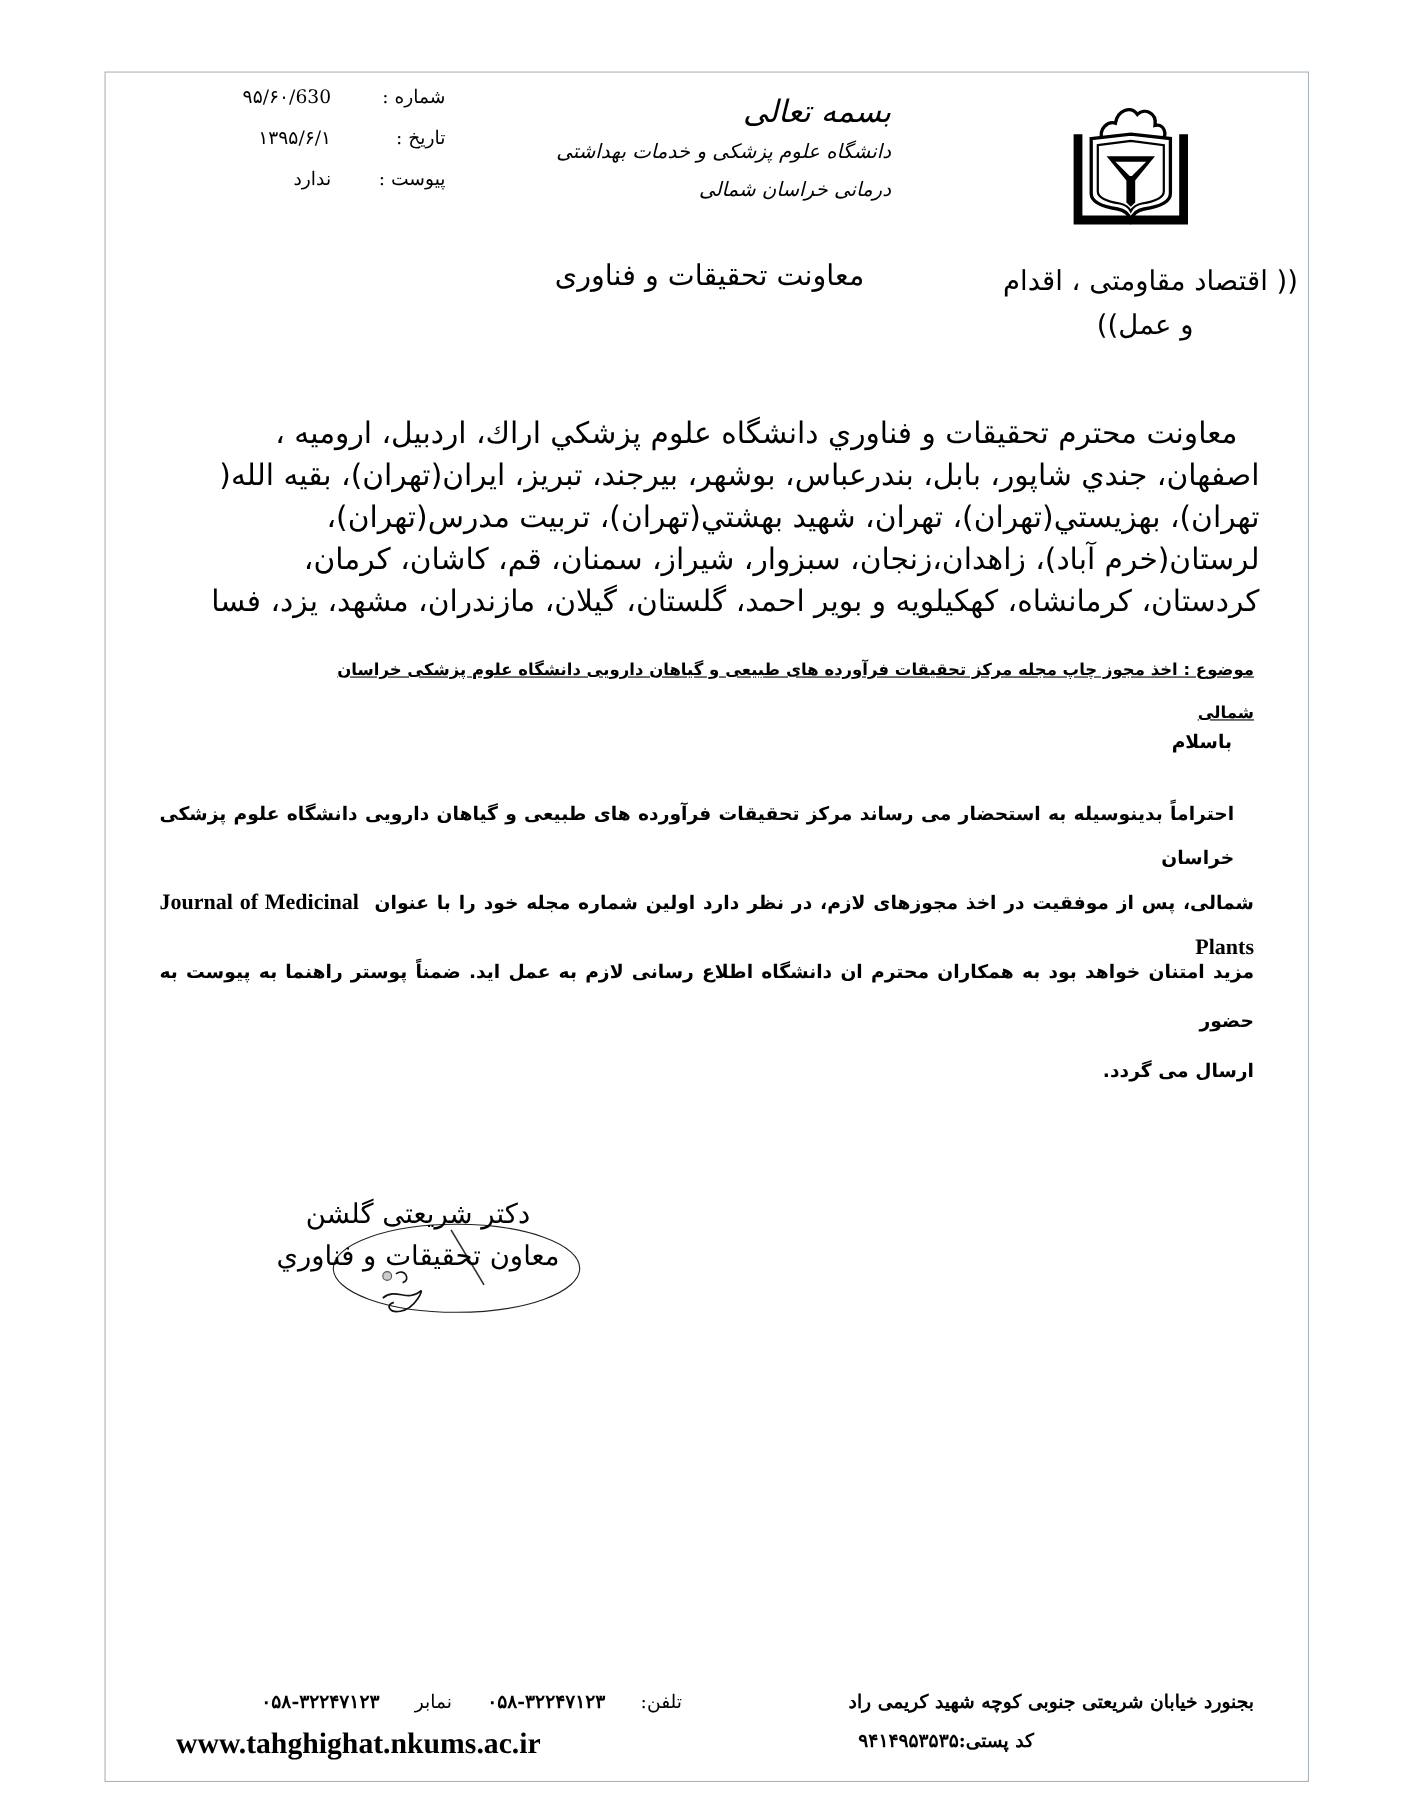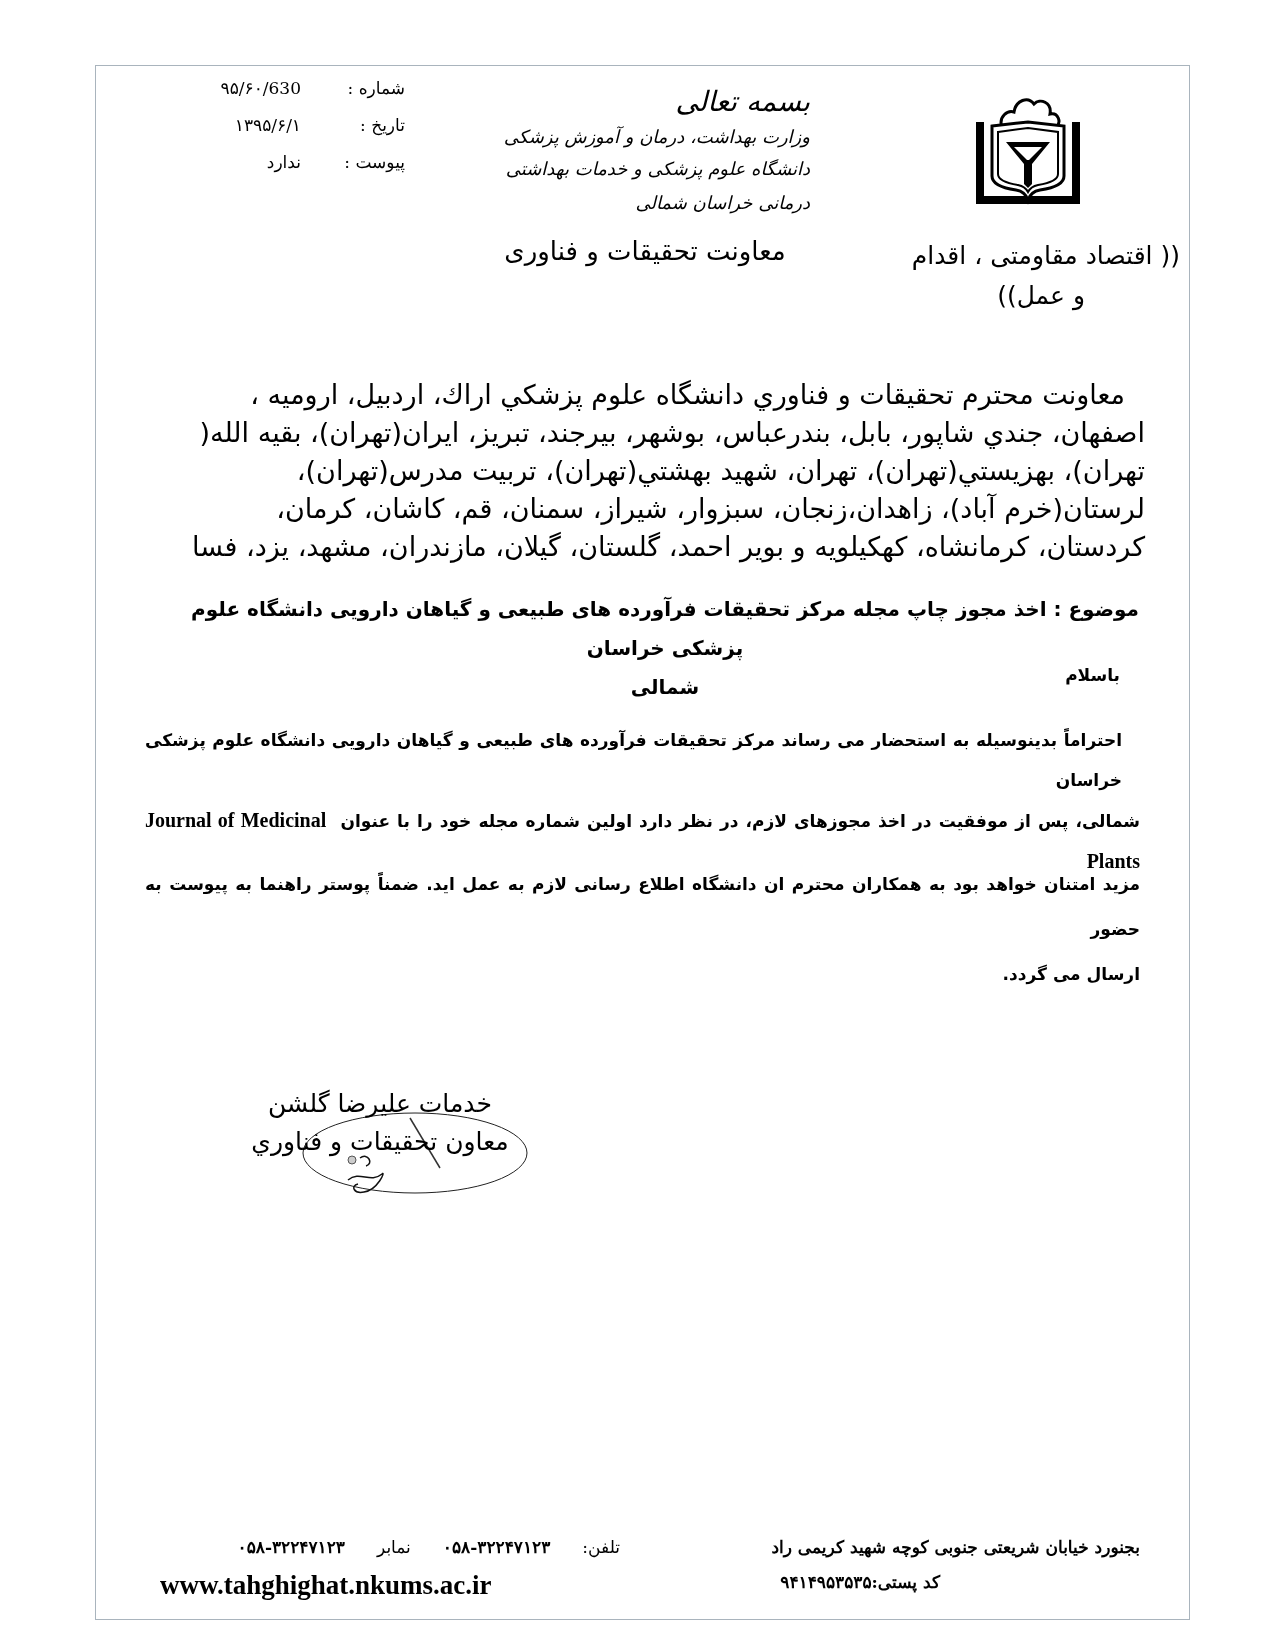--- a/index.html
+++ b/index.html
@@ -27,21 +27,21 @@
   
   .slogan { left:880px; top:236px; width:300px; font-size:25px; line-height:40px; text-align:right; }
 
   
   .addressee { left:150px; top:376px; width:995px; font-size:27px; line-height:38px; text-align:justify; text-align-last:right; }
   .addressee .line { display:block; white-space:nowrap; }
   .addressee .first { padding-right:20px; }
 
   
   .bold-ar { font-family:"DejaVu Sans", sans-serif; font-weight:bold; }
-  .subject { left:190px; top:590px; width:950px; font-size:20px; line-height:39px; text-align:center; }
+  .subject { left:190px; top:590px; width:950px; font-size:15px; line-height:39px; text-align:right;text-decoration:underline; }
   .greeting { left:880px; top:665px; width:240px; font-size:17px; text-align:right; }
   .para1 { left:145px; top:720px; width:995px; font-size:17px; line-height:40px; text-align:justify; text-align-last:right; }
   .para1 .ind { padding-right:18px; }
   .latin { font-family:"Liberation Serif", serif; font-weight:bold; font-size:20px; direction:ltr; unicode-bidi:isolate; }
   .para2 { left:145px; top:862px; width:995px; font-size:17px; line-height:45px; text-align:justify; text-align-last:right; }
 
   
   .signature { left:220px; top:1085px; width:320px; text-align:center; font-size:25px; line-height:38px; }
   .sig-oval { left:300px; top:1108px; width:230px; height:90px; }
   .sig-scribble { left:340px; top:1150px; width:60px; height:50px; }
@@ -69,21 +69,20 @@
     <span class="ref-val">۱۳۹۵/۶/۱</span>
   </div>
   <div class="ref-row">
     <span class="ref-label">پیوست :</span>
     <span class="ref-val">ندارد</span>
   </div>
 </div>
 
 <div class="abs center-hdr rtl">
   <div class="bism">بسمه تعالی</div>
-  <div class="ministry">وزارت بهداشت، درمان و آموزش پزشکی</div>
   <div class="university">دانشگاه علوم پزشکی و خدمات بهداشتی درمانی خراسان شمالی</div>
 </div>
 <div class="abs deputy-title rtl">معاونت تحقیقات و فناوری</div>
 
 <div class="abs logo">
   <svg viewBox="0 0 120 118" width="120" height="118">
 
     <path d="M8 30 L8 112 L112 112 L112 30 L104 30 L104 104 L16 104 L16 30 Z" fill="#000"></path>
 
     <path d="M34 36 C30 24 40 18 46 20 C48 8 60 4 66 12 C72 6 84 10 82 22 C90 20 94 30 88 36 Z" fill="none" stroke="#000" stroke-width="3"></path>
@@ -125,21 +124,21 @@
   <div>ارسال می گردد.</div>
 </div>
 
 <div class="abs sig-oval">
   <svg viewBox="0 0 230 90" width="230" height="90">
       <ellipse cx="115" cy="45" rx="112" ry="40" fill="none" stroke="#222" stroke-width="1"></ellipse>
       <path d="M110 10 L140 60" stroke="#333" stroke-width="1.5"></path>
     </svg>
 </div>
 <div class="abs signature rtl">
-  <div>خدمات عليرضا گلشن</div>
+  <div>دكتر شریعتی گلشن</div>
   <div>معاون تحقيقات و فناوري</div>
 </div>
 <div class="abs sig-scribble">
   <svg viewBox="0 0 60 50" width="60" height="50">
       <circle cx="12" cy="10" r="4" fill="#ccc" stroke="#555" stroke-width="1"></circle>
       <path d="M20 8 C28 2 34 14 26 16 M8 30 C20 20 30 34 42 24 C46 20 38 40 24 42 C14 44 10 36 18 34" fill="none" stroke="#111" stroke-width="1.5"></path>
     </svg>
 </div>
 
 <div class="abs footer-addr rtl">بجنورد خیابان شریعتی جنوبی کوچه شهید کریمی راد</div>

